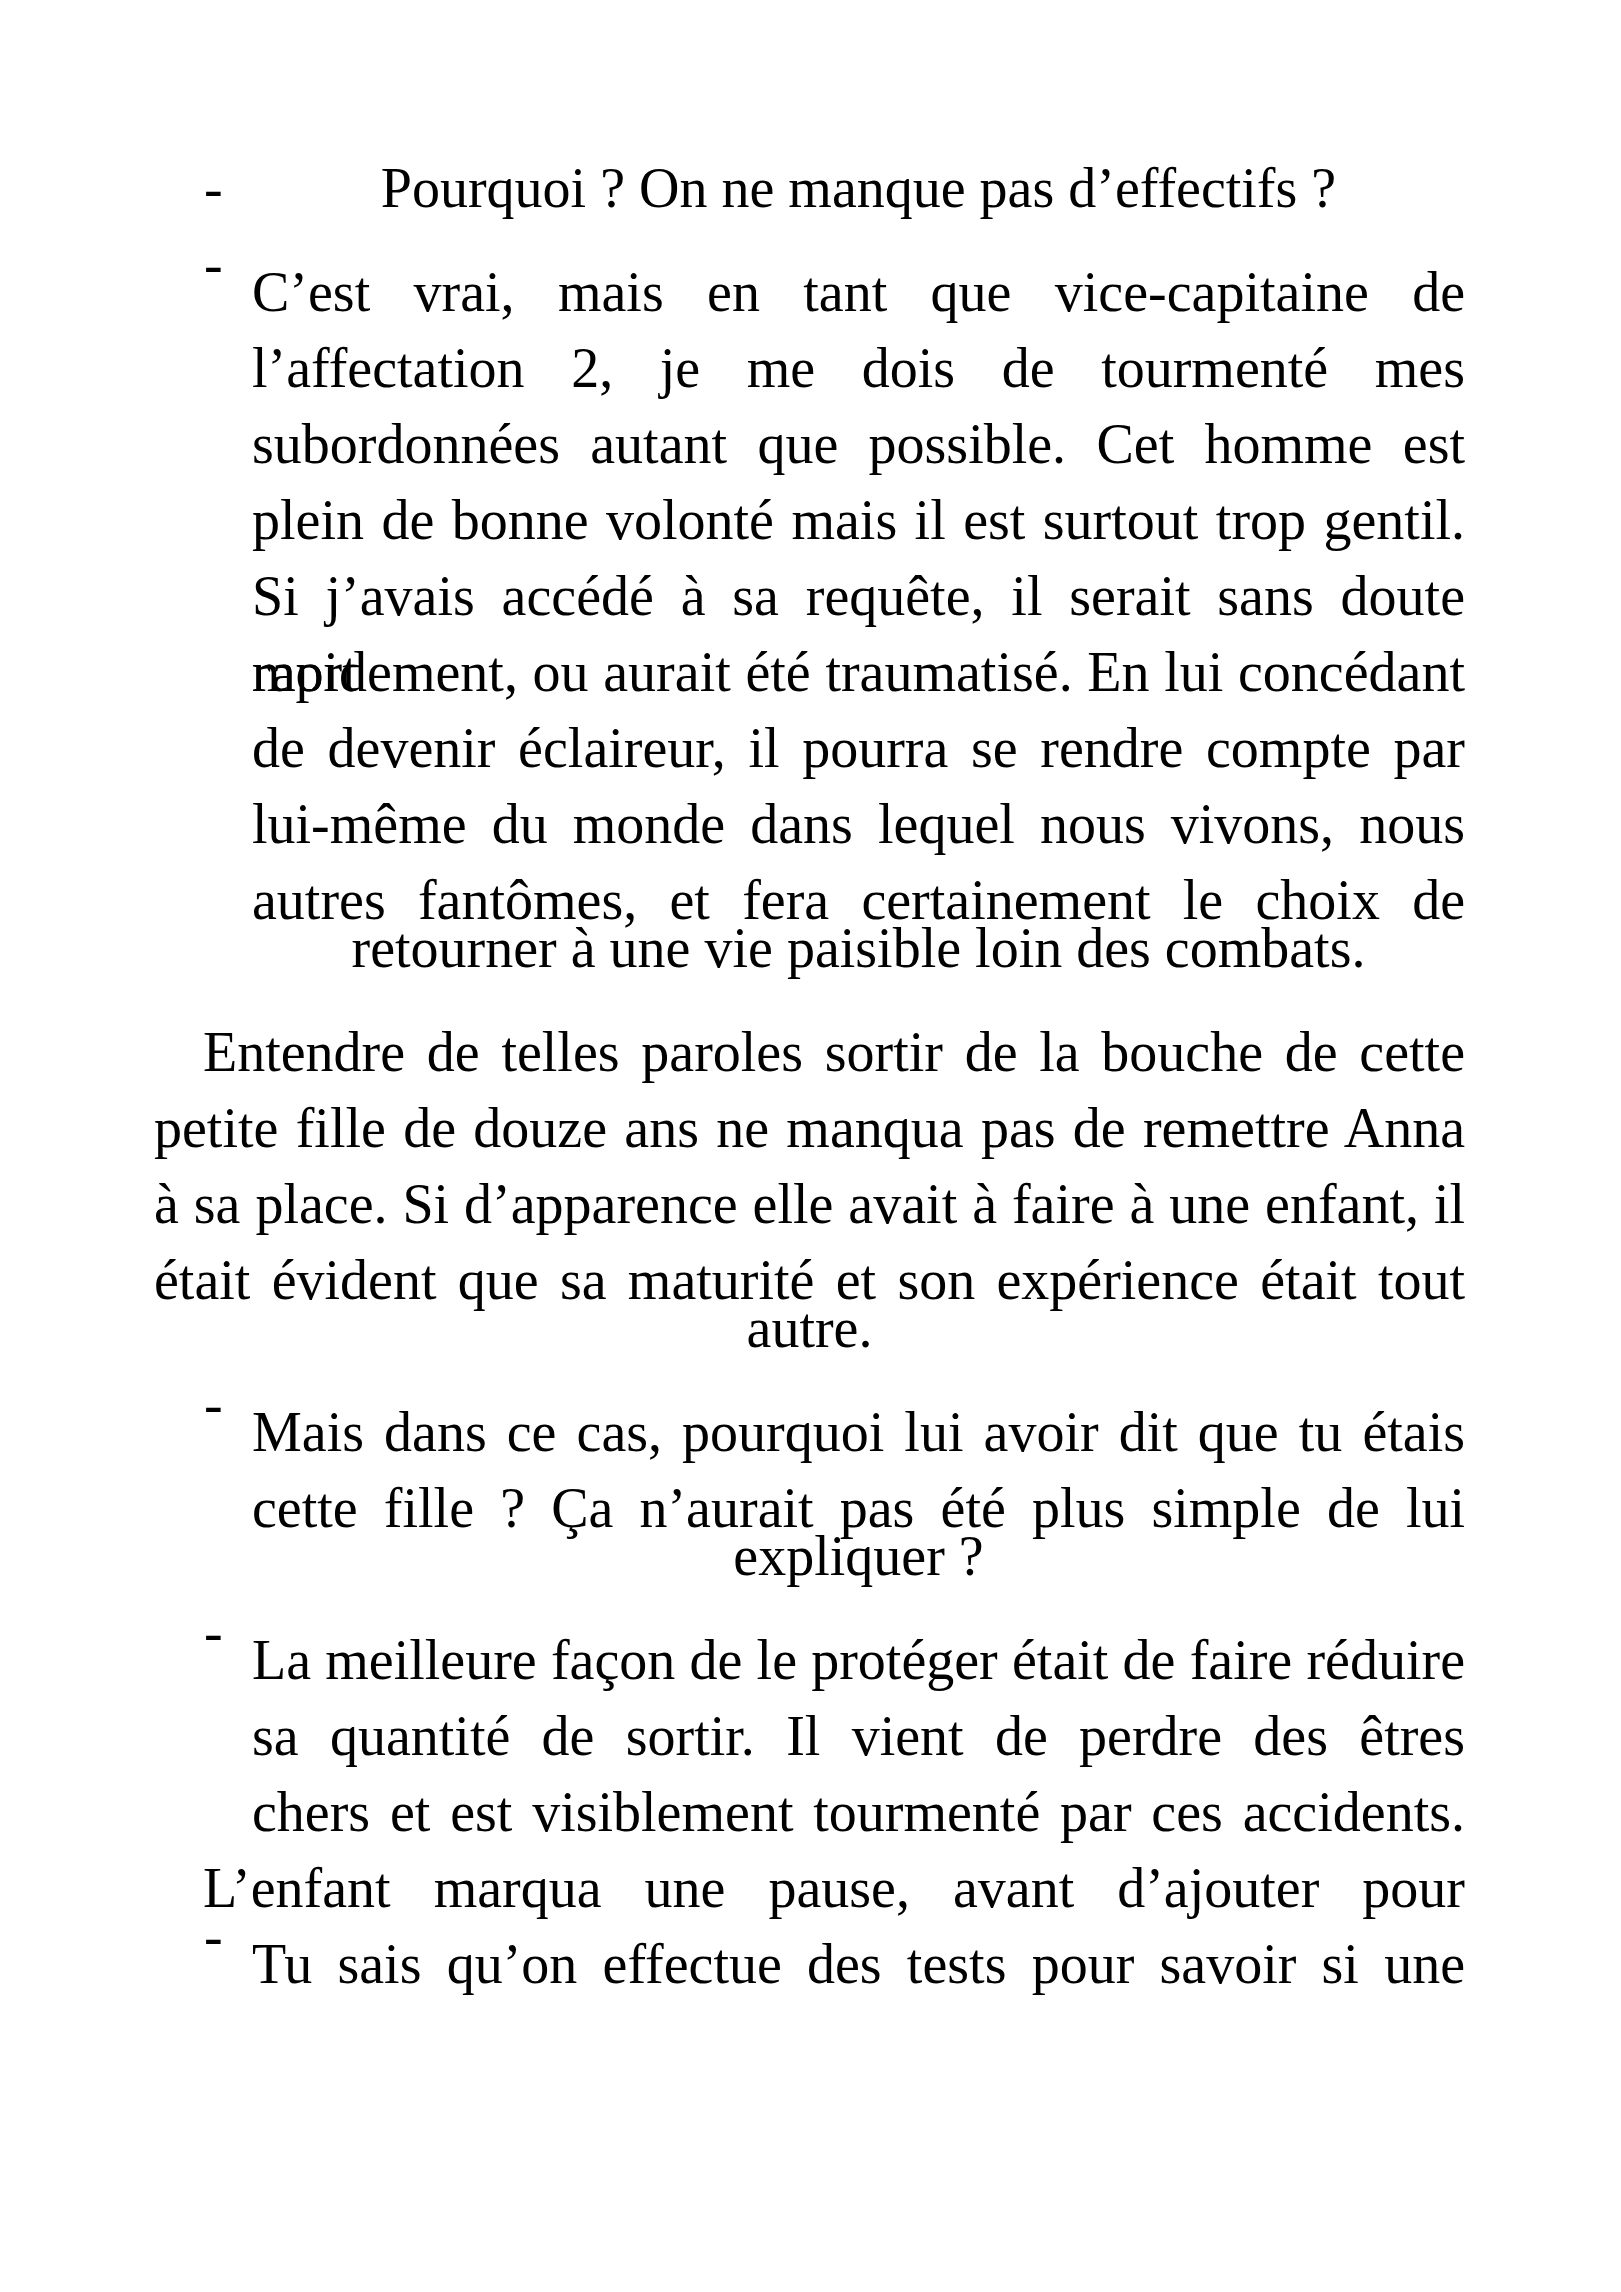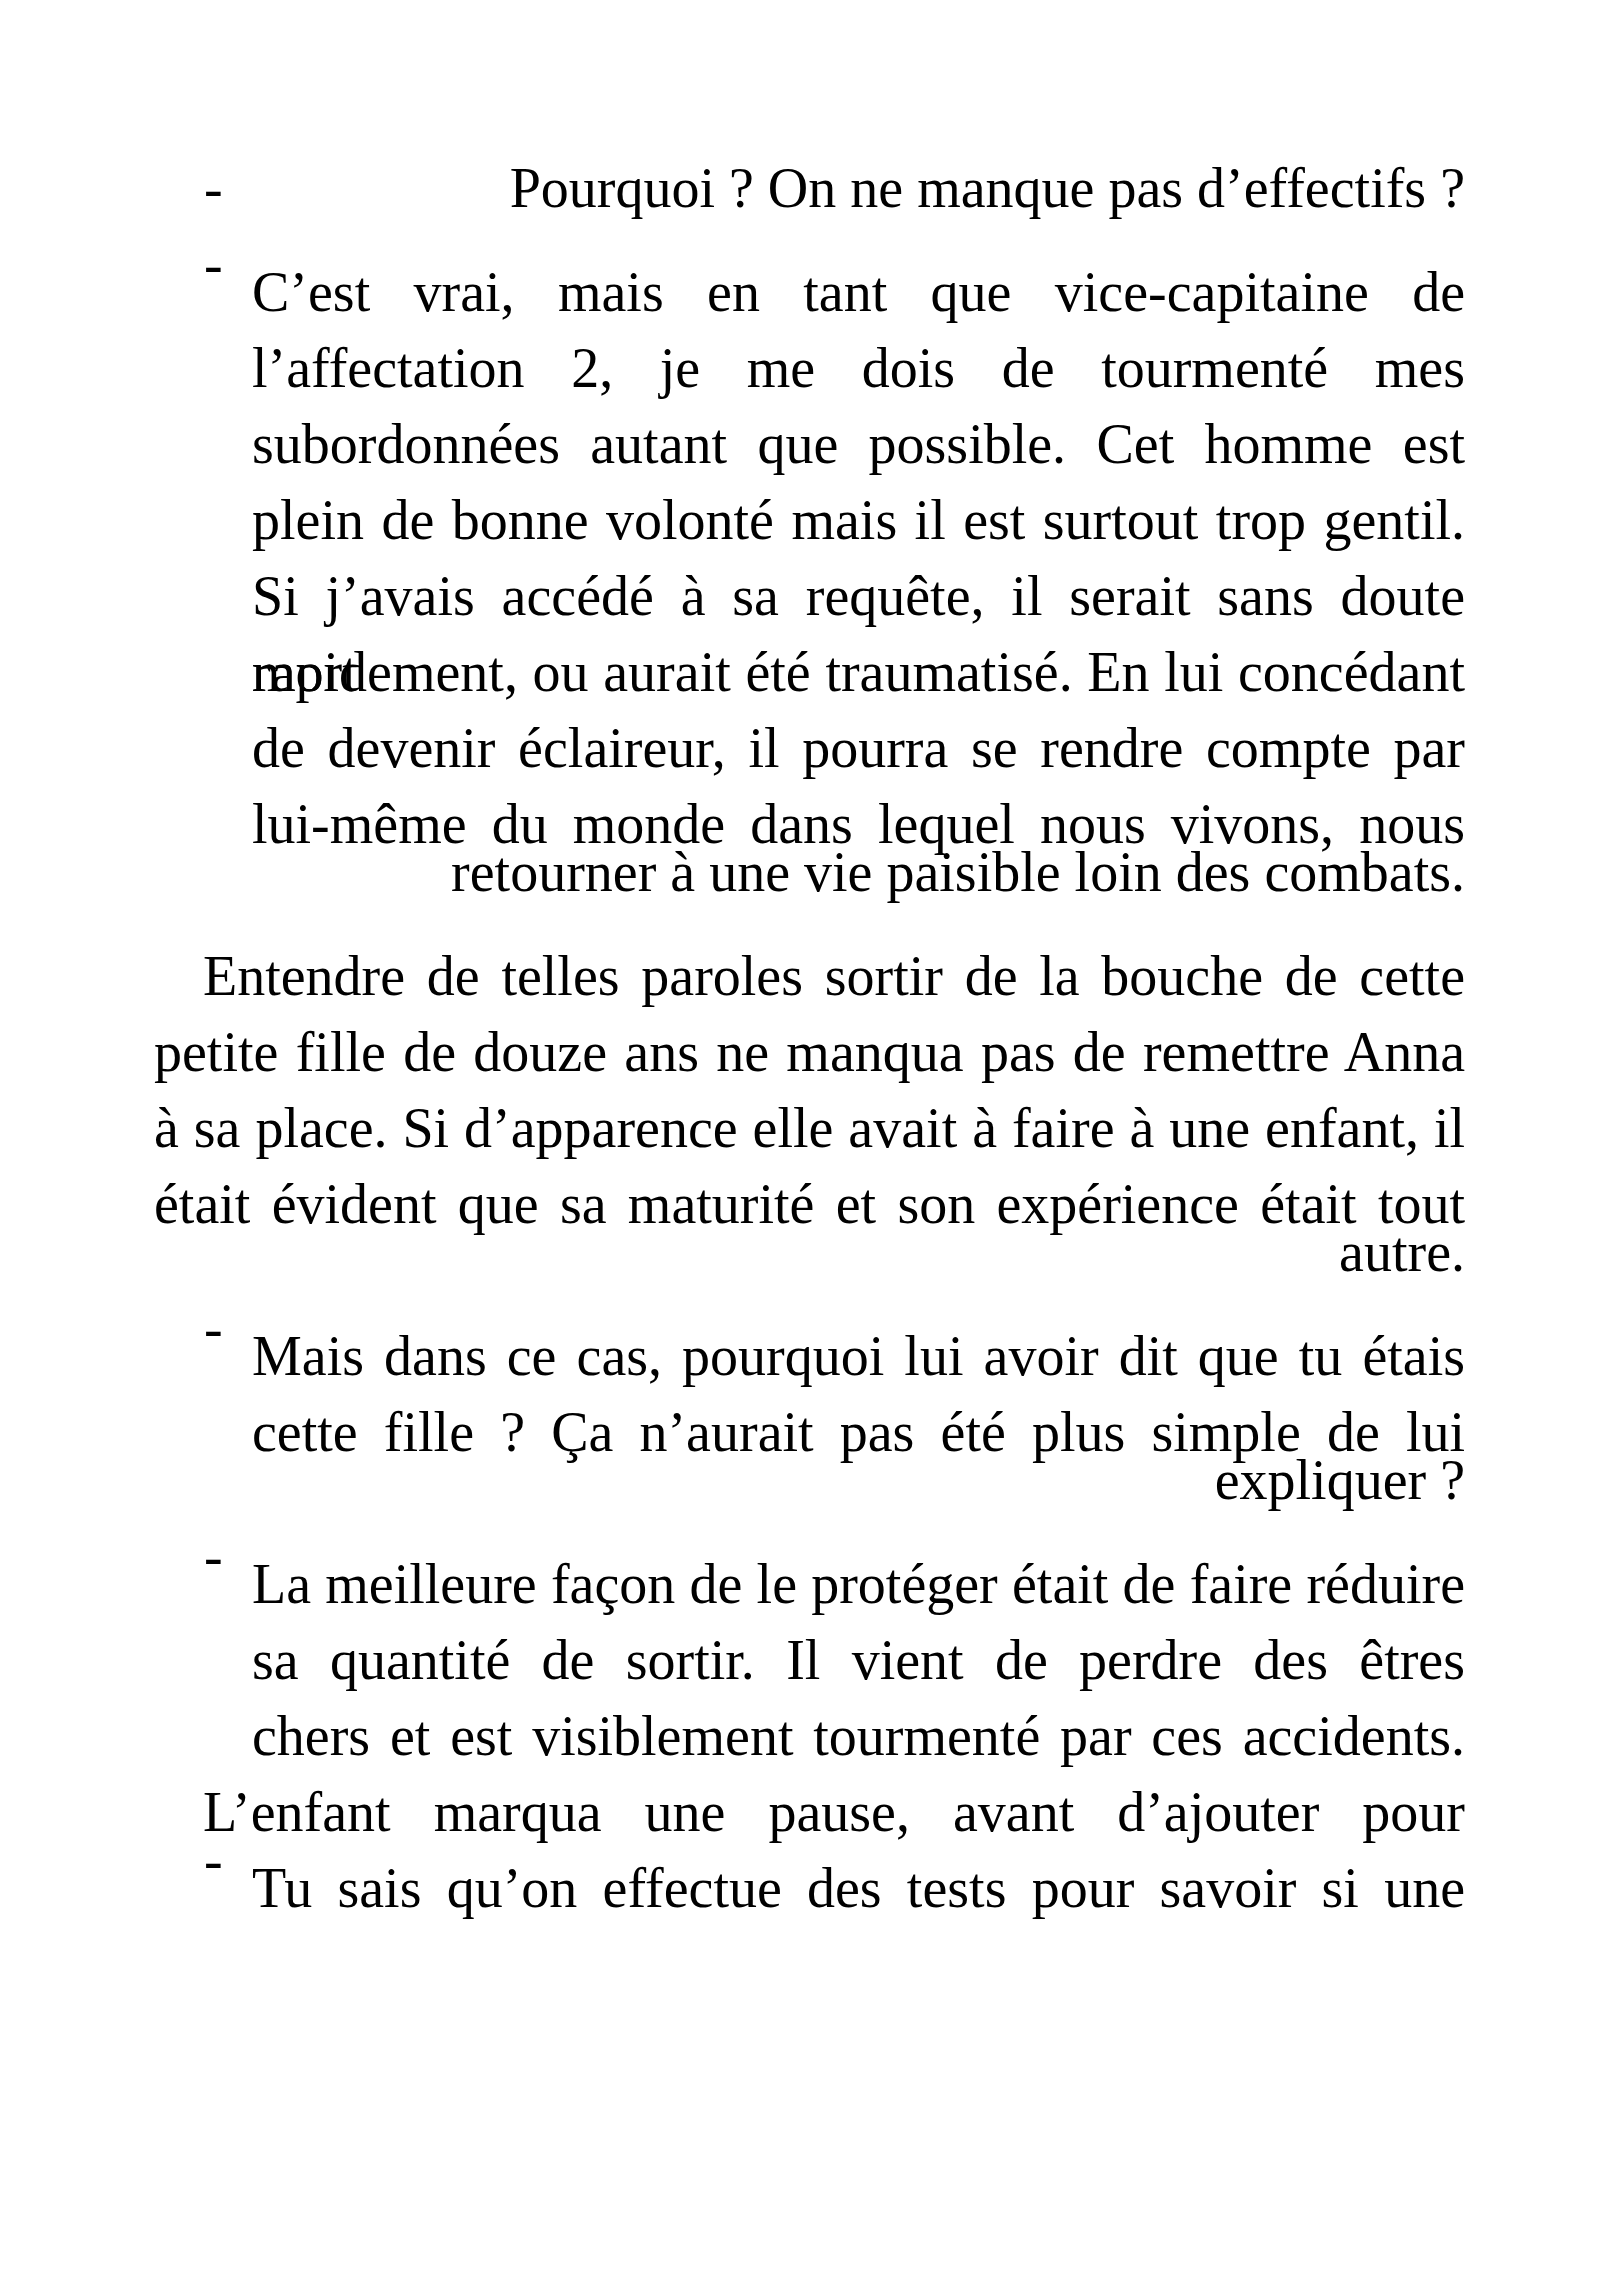--- a/index.html
+++ b/index.html
@@ -43,21 +43,21 @@
     display: block;
     white-space: normal;
   }
   
   .line.justify .txt {
     text-align: justify;
     text-align-last: justify;
     margin-top: 28px;
   }
   .line.left .txt {
-    text-align: right;
+    text-align: center;
     white-space: nowrap;
   }
   
   .pos-body  .txt { left: 154px; right: 156px; }   
   .pos-indent .txt { left: 203px; right: 156px; }  
   .pos-hang  .txt { left: 252px; right: 156px; }   
   .dash {
     position: absolute;
     left: 204px;
     top: 0;
@@ -90,20 +90,23 @@
       <span class="txt">Si j’avais accédé à sa requête, il serait sans doute mort</span>
     </div>
     <div class="line justify pos-hang">
       <span class="txt">rapidement, ou aurait été traumatisé. En lui concédant</span>
     </div>
     <div class="line justify pos-hang">
       <span class="txt">de devenir éclaireur, il pourra se rendre compte par</span>
     </div>
     <div class="line justify pos-hang">
       <span class="txt">lui-même du monde dans lequel nous vivons, nous</span>
+    </div>
+    <div class="line justify pos-hang">
+      <span class="txt">autres fantômes, et fera certainement le choix de</span>
     </div>
     <div class="line left pos-hang">
       <span class="txt">retourner à une vie paisible loin des combats.</span>
     </div>
 
     <div class="line justify pos-indent">
       <span class="txt">Entendre de telles paroles sortir de la bouche de cette</span>
     </div>
     <div class="line justify pos-body">
       <span class="txt">petite fille de douze ans ne manqua pas de remettre Anna</span>

